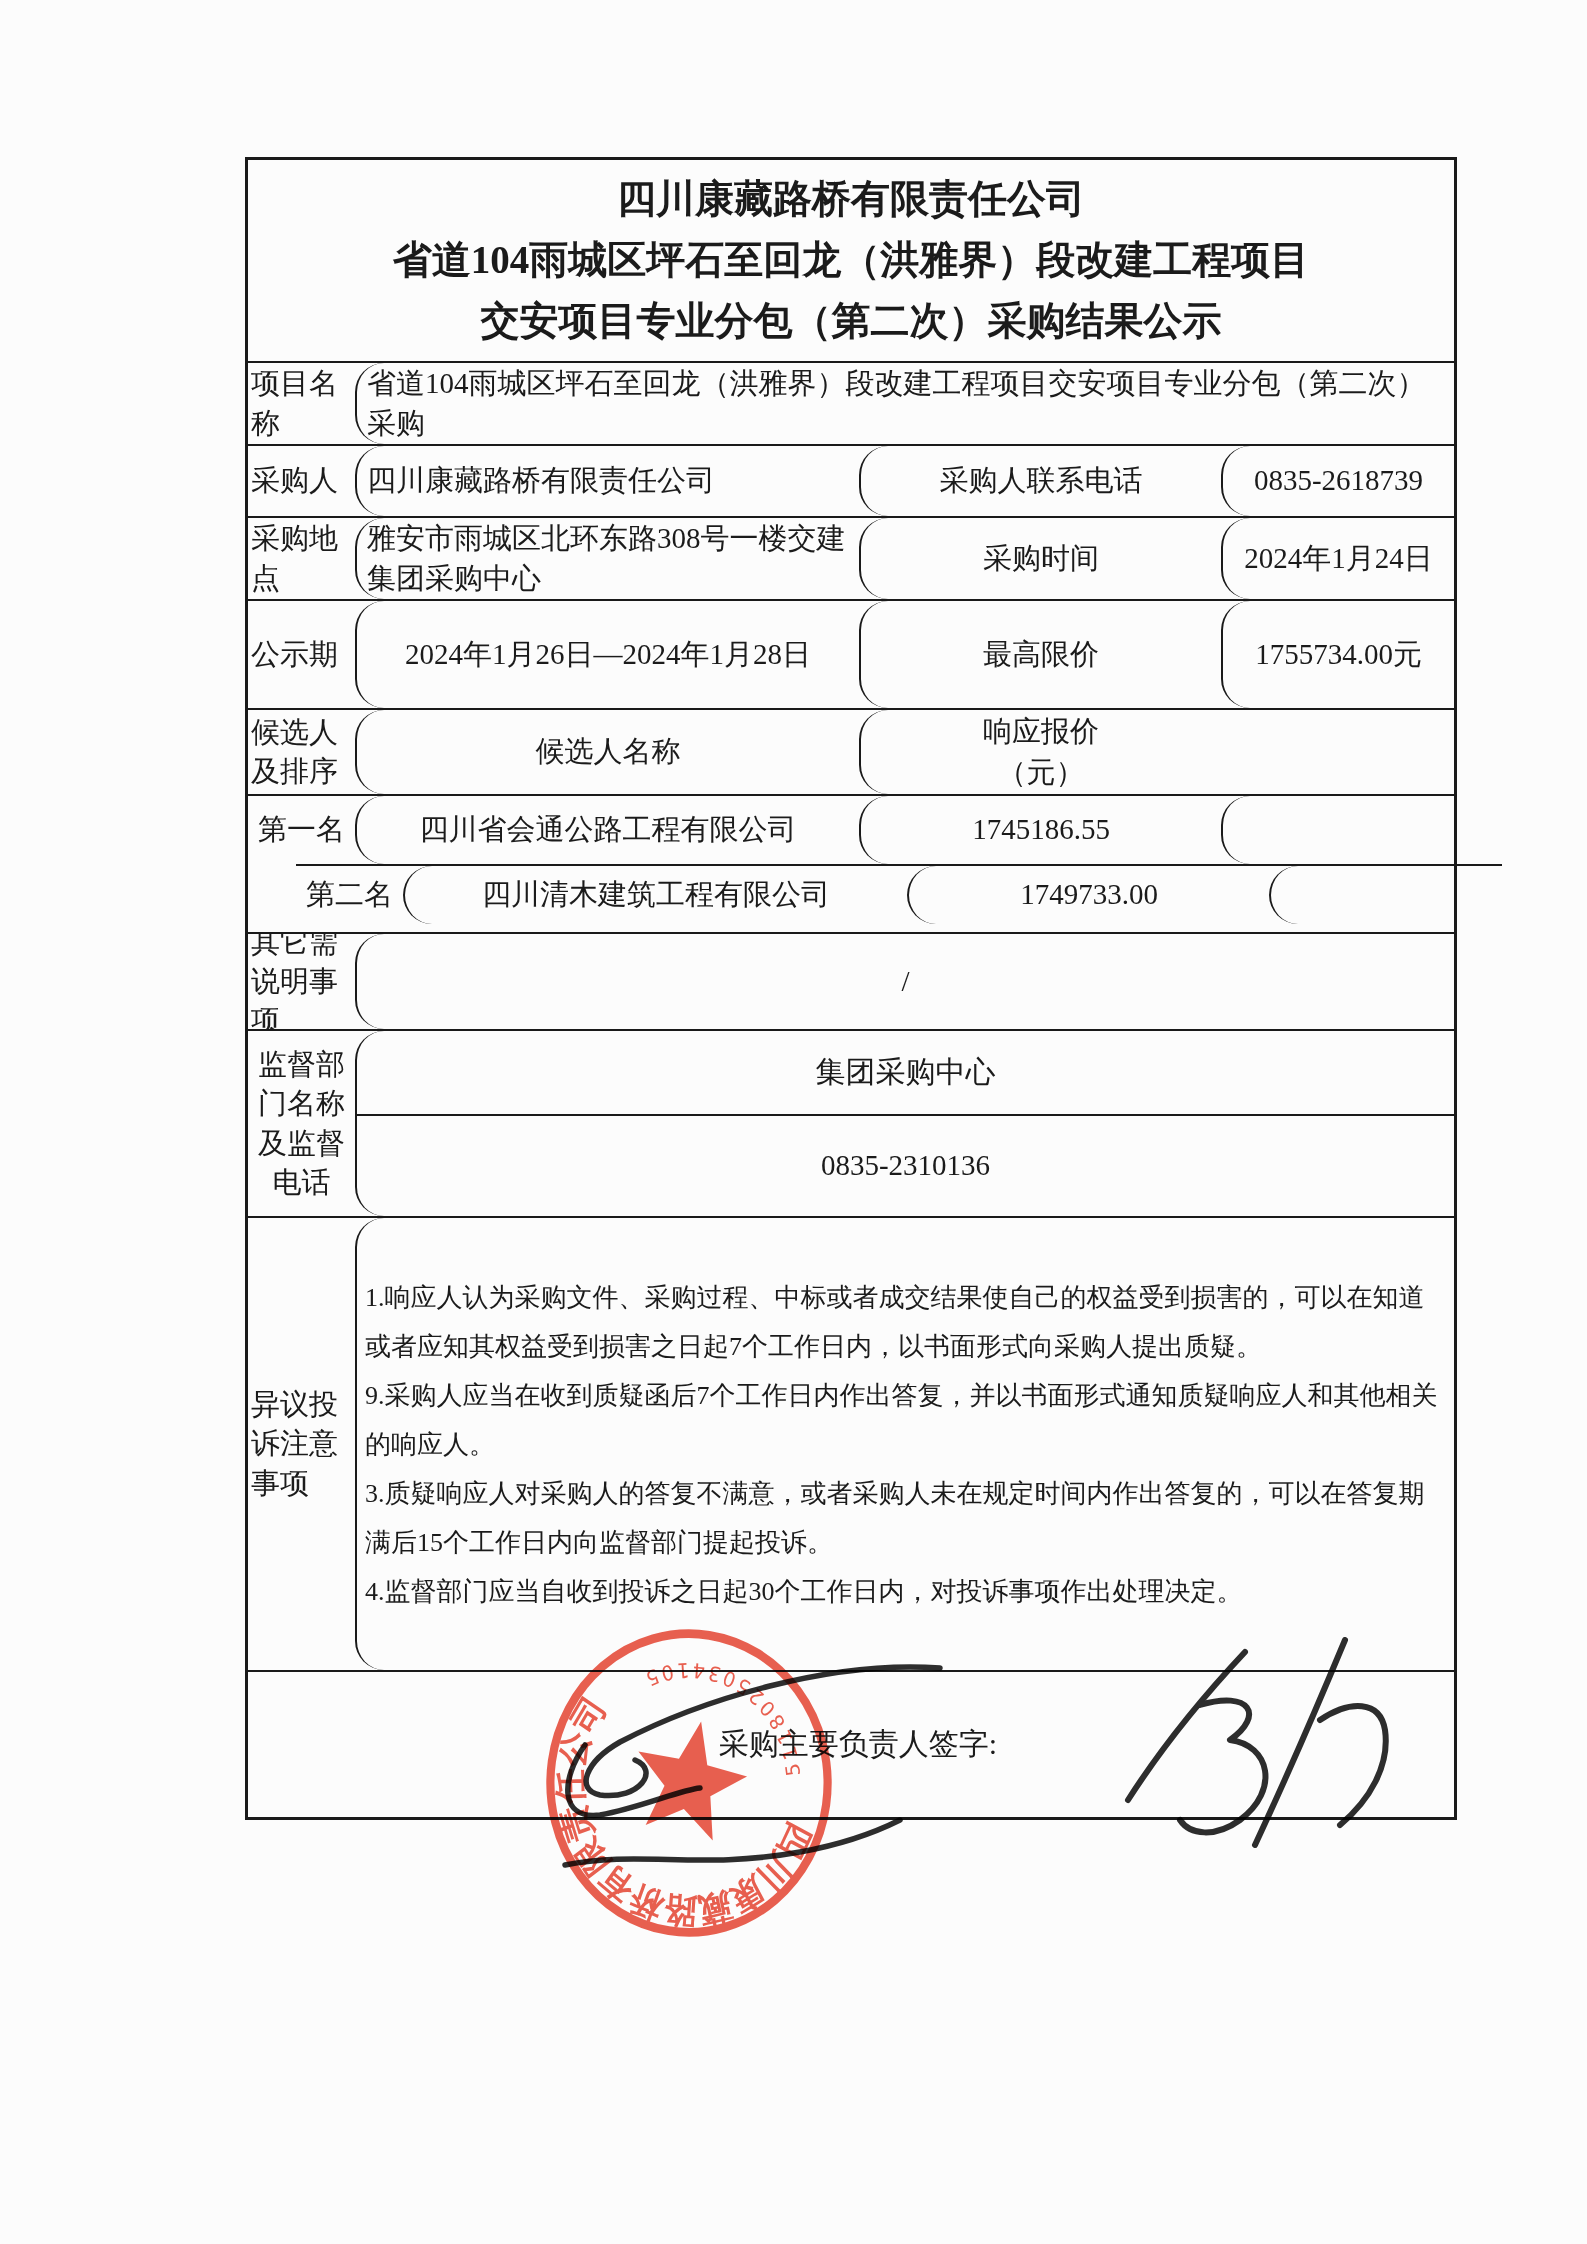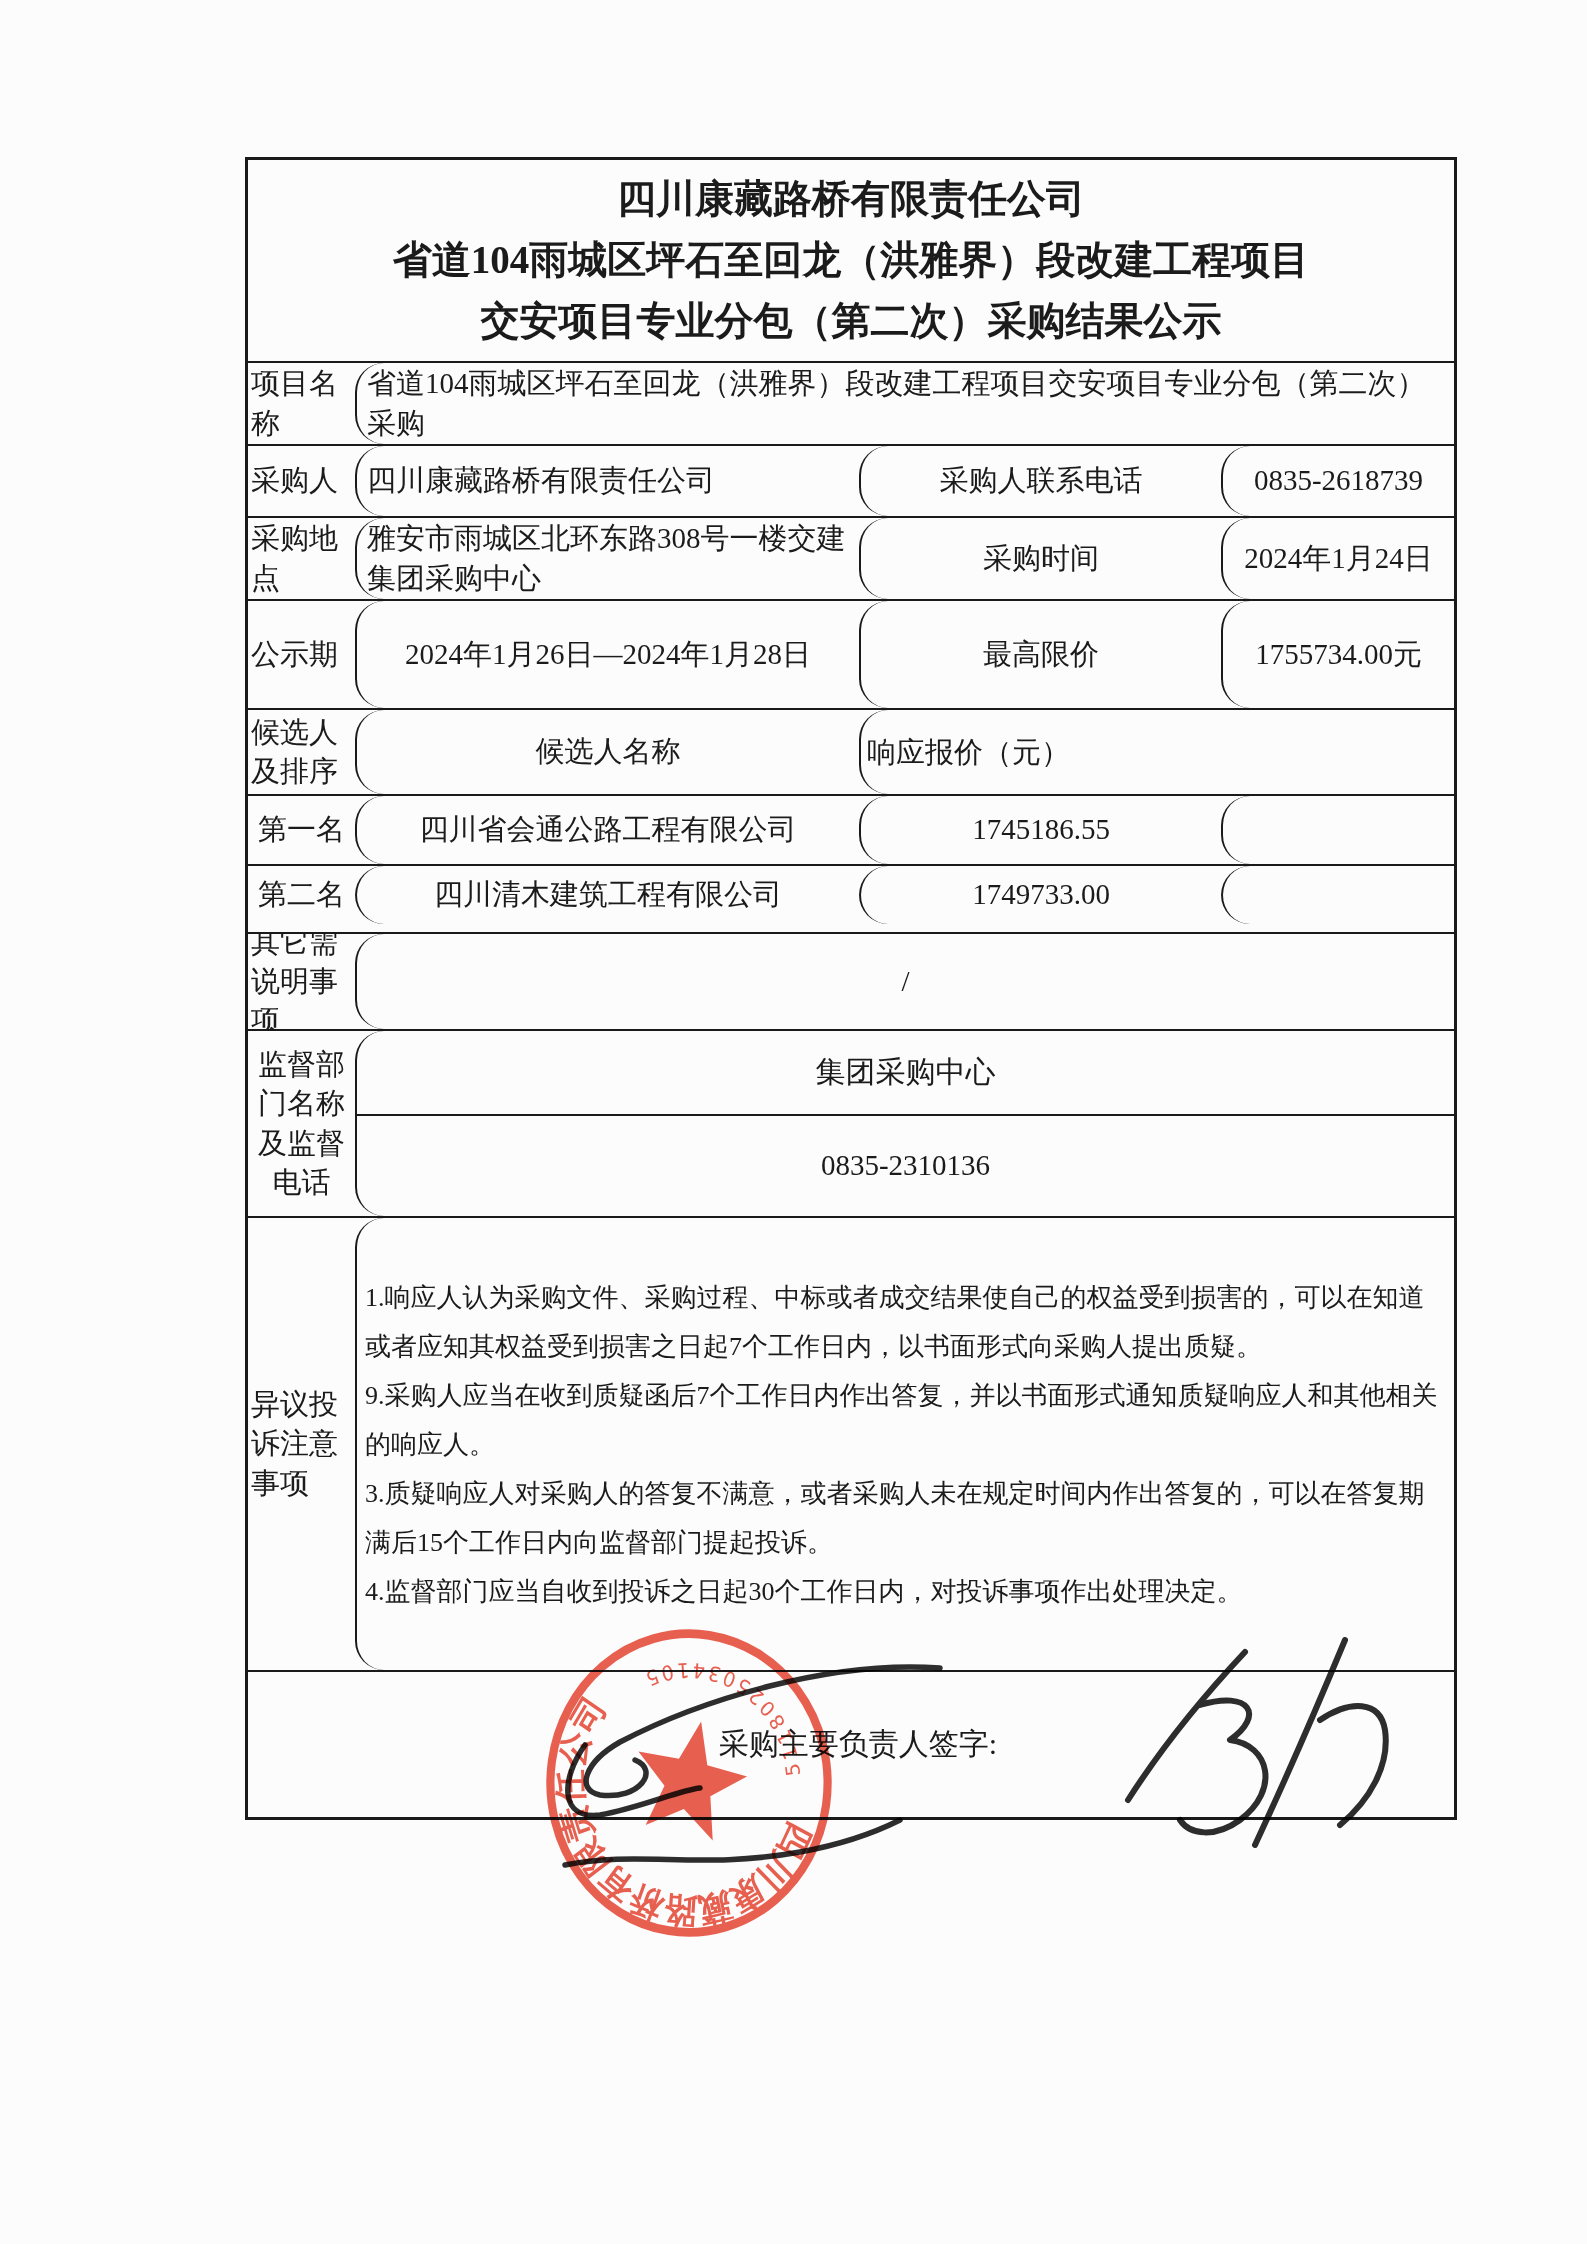--- a/index.html
+++ b/index.html
@@ -60,21 +60,21 @@
     text-align:left;
     justify-content:center;
   }
   .objection-body div{word-break:break-all;}
   .sign-row{align-items:center;}
   .sign-label{
     padding-left:14px;font-size:30px;
     display:flex;align-items:center;justify-content:flex-start;
     width:100%;
   }
-  .two-line{display:flex;flex-direction:row;align-items:center;line-height:1.4;}
+  .two-line{display:flex;flex-direction:column;align-items:center;line-height:1.4;}
   .stamp-svg{
     position:absolute;left:534px;top:1616px;width:310px;height:334px;
     opacity:0.88;
     mix-blend-mode:multiply;
     pointer-events:none;
   }
   .sig-svg{
     position:absolute;left:540px;top:1590px;width:920px;height:310px;
     mix-blend-mode:multiply;
     pointer-events:none;
@@ -132,21 +132,21 @@
       </div>
     </div>
 
     <div class="trow" style="top:634px;height:70px;">
       <div class="cell c1 center">第一名</div>
       <div class="cell bl c2 ctr">四川省会通公路工程有限公司</div>
       <div class="cell bl c3 ctr">1745186.55</div>
       <div class="cell bl c4 ctr"></div>
     </div>
 
-    <div class="trow" style="top:704px;height:60px;">
+    <div class="trow" style="top:704px;height:60px;margin-left:48px;">
       <div class="cell c1 center">第二名</div>
       <div class="cell bl c2 ctr">四川清木建筑工程有限公司</div>
       <div class="cell bl c3 ctr">1749733.00</div>
       <div class="cell bl c4 ctr"></div>
     </div>
 
     <div class="trow" style="top:772px;height:97px;">
       <div class="cell c1">其它需说明事项</div>
       <div class="cell bl merged ctr">/</div>
     </div>

